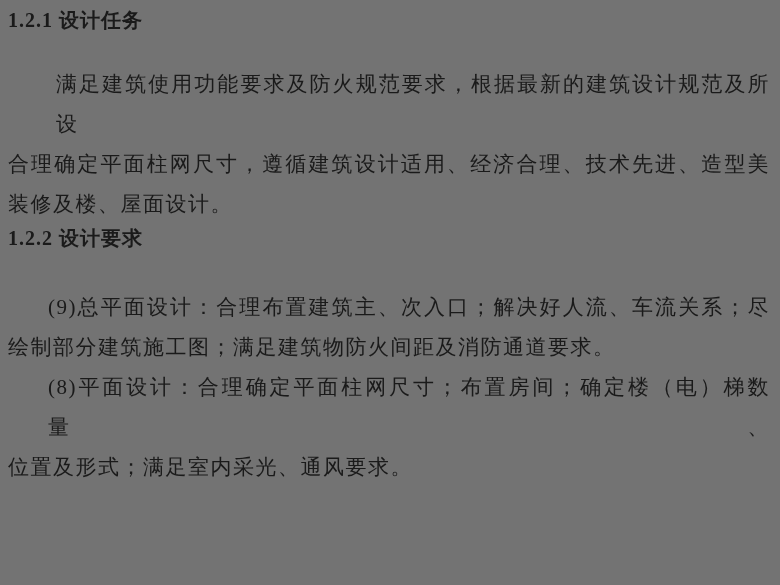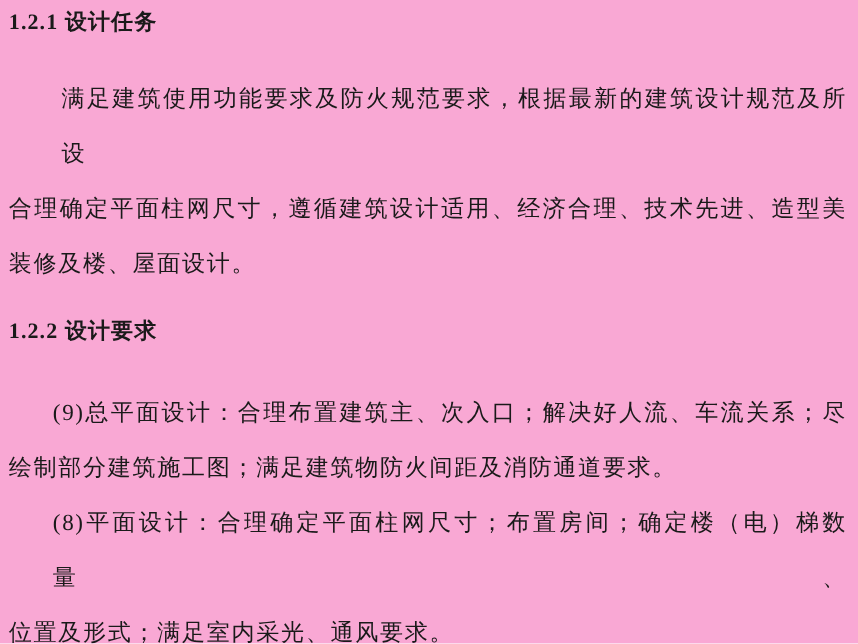--- a/index.html
+++ b/index.html
@@ -7,37 +7,37 @@
     padding: 0;
     background: #ffffff;
   }
   .page {
     position: relative;
     width: 780px;
     height: 585px;
     box-sizing: border-box;
     padding: 6px 10px 0 8px;
     overflow: hidden;
-    background: #f9a8d4;
+    background: #737373;
     color: #1a1a1a;
     font-family: "Liberation Serif", "DejaVu Serif", serif;
   }
   .heading {
     font-size: 20px;
     line-height: 28px;
     font-weight: bold;
     letter-spacing: 1px;
     white-space: nowrap;
   }
-  .heading.h2 { margin-top: 23px; }
+  .heading.h2 { }
   .para { margin-top: 30px; }
   .items { margin-top: 35px; }
   .bline {
     font-size: 21px;
-    line-height: 50px;
+    line-height: 40px;
     letter-spacing: 1.5px;
     text-align: left;
   }
   .j {
     text-align: justify;
     text-align-last: justify;
   }
   .ind  { padding-left: 48px; }
   .ind2 { padding-left: 40px; }
 </style>

